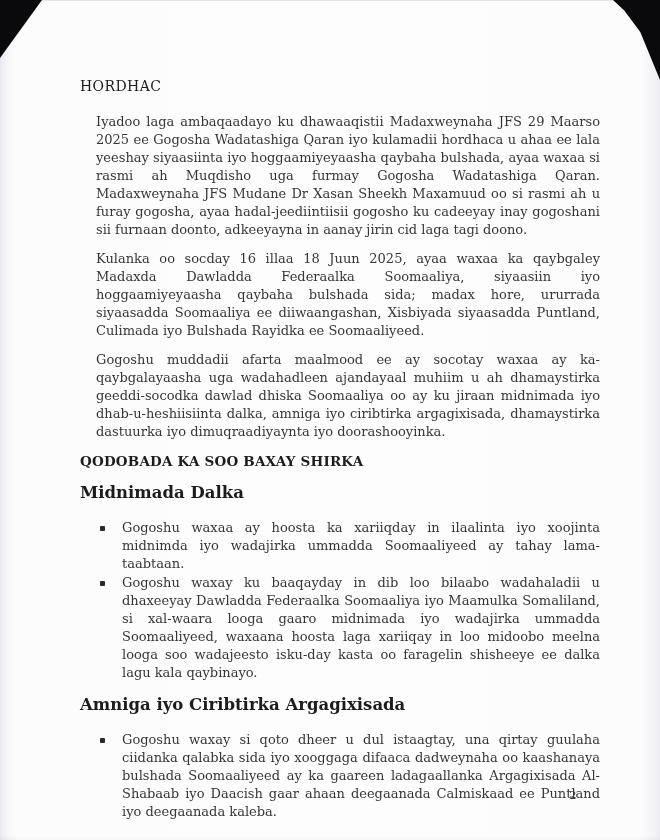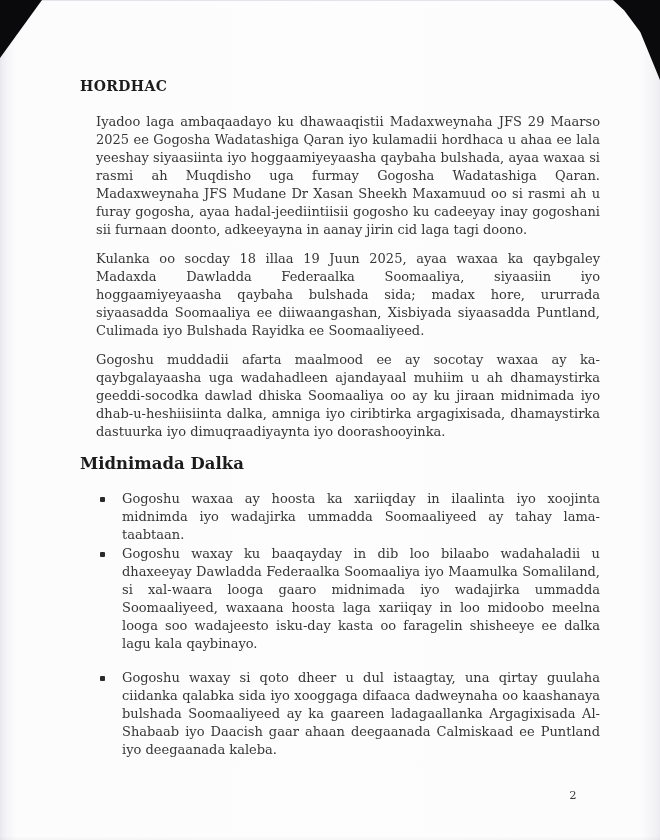--- a/index.html
+++ b/index.html
@@ -44,21 +44,21 @@
     width: 520px;
     font-size: 13px;
     line-height: 18px;
     color: #363636;
     text-align: justify;
     text-justify: inter-word;
   }
   .doc-title {
     font-size: 14px;
     line-height: 18px;
-    font-weight: bold;
+    font-weight: normal;
     letter-spacing: 0.4px;
     color: #1c1c1c;
     margin: 0 0 18px 0;
     text-align: left;
   }
   .content p {
     margin: 0 0 11px 16px;
   }
   .section-heading {
     font-size: 13.5px;
@@ -112,38 +112,40 @@
 
   <div class="corner-tl"></div>
   <div class="corner-tr"></div>
 
   <div class="content">
 
     <div class="doc-title">HORDHAC</div>
 
     <p>Iyadoo laga ambaqaadayo ku dhawaaqistii Madaxweynaha JFS 29 Maarso 2025 ee Gogosha Wadatashiga Qaran iyo kulamadii hordhaca u ahaa ee lala yeeshay siyaasiinta iyo hoggaamiyeyaasha qaybaha bulshada, ayaa waxaa si rasmi ah Muqdisho uga furmay Gogosha Wadatashiga Qaran. Madaxweynaha JFS Mudane Dr Xasan Sheekh Maxamuud oo si rasmi ah u furay gogosha, ayaa hadal-jeediintiisii gogosho ku cadeeyay inay gogoshani sii furnaan doonto, adkeeyayna in aanay jirin cid laga tagi doono.</p>
 
-    <p>Kulanka oo socday 18 illaa 19 Juun 2025, ayaa waxaa ka qaybgaley Madaxda Dawladda Federaalka Soomaaliya, siyaasiin iyo hoggaamiyeyaasha qaybaha bulshada sida; madax hore, ururrada siyaasadda Soomaaliya ee diiwaangashan, Xisbiyada siyaasadda Puntland, Culimada iyo Bulshada Rayidka ee Soomaaliyeed.</p>
+    <p>Kulanka oo socday 16 illaa 18 Juun 2025, ayaa waxaa ka qaybgaley Madaxda Dawladda Federaalka Soomaaliya, siyaasiin iyo hoggaamiyeyaasha qaybaha bulshada sida; madax hore, ururrada siyaasadda Soomaaliya ee diiwaangashan, Xisbiyada siyaasadda Puntland, Culimada iyo Bulshada Rayidka ee Soomaaliyeed.</p>
 
     <p>Gogoshu muddadii afarta maalmood ee ay socotay waxaa ay ka-qaybgalayaasha uga wadahadleen ajandayaal muhiim u ah dhamaystirka geeddi-socodka dawlad dhiska Soomaaliya oo ay ku jiraan midnimada iyo dhab-u-heshiisiinta dalka, amniga iyo ciribtirka argagixisada, dhamaystirka dastuurka iyo dimuqraadiyaynta iyo doorashooyinka.</p>
 
+    <div class="section-heading">QODOBADA KA SOO BAXAY SHIRKA</div>
 
     <div class="sub-heading">Midnimada Dalka</div>
 
     <ul class="bullets">
       <li>
         <span class="marker"></span>
         <span>Gogoshu waxaa ay hoosta ka xariiqday in ilaalinta iyo xoojinta midnimda iyo wadajirka ummadda Soomaaliyeed ay tahay lama-taabtaan.</span>
       </li>
       <li>
         <span class="marker"></span>
         <span>Gogoshu waxay ku baaqayday in dib loo bilaabo wadahaladii u dhaxeeyay Dawladda Federaalka Soomaaliya iyo Maamulka Somaliland, si xal-waara looga gaaro midnimada iyo wadajirka ummadda Soomaaliyeed, waxaana hoosta laga xariiqay in loo midoobo meelna looga soo wadajeesto isku-day kasta oo faragelin shisheeye ee dalka lagu kala qaybinayo.</span>
       </li>
     </ul>
 
+    <div class="sub-heading">Amniga iyo Ciribtirka Argagixisada</div>
 
     <ul class="bullets">
       <li>
         <span class="marker"></span>
         <span>Gogoshu waxay si qoto dheer u dul istaagtay, una qirtay guulaha ciidanka qalabka sida iyo xooggaga difaaca dadweynaha oo kaashanaya bulshada Soomaaliyeed ay ka gaareen ladagaallanka Argagixisada Al-Shabaab iyo Daacish gaar ahaan deegaanada Calmiskaad ee Puntland iyo deegaanada kaleba.</span>
       </li>
     </ul>
 
   </div>
 

